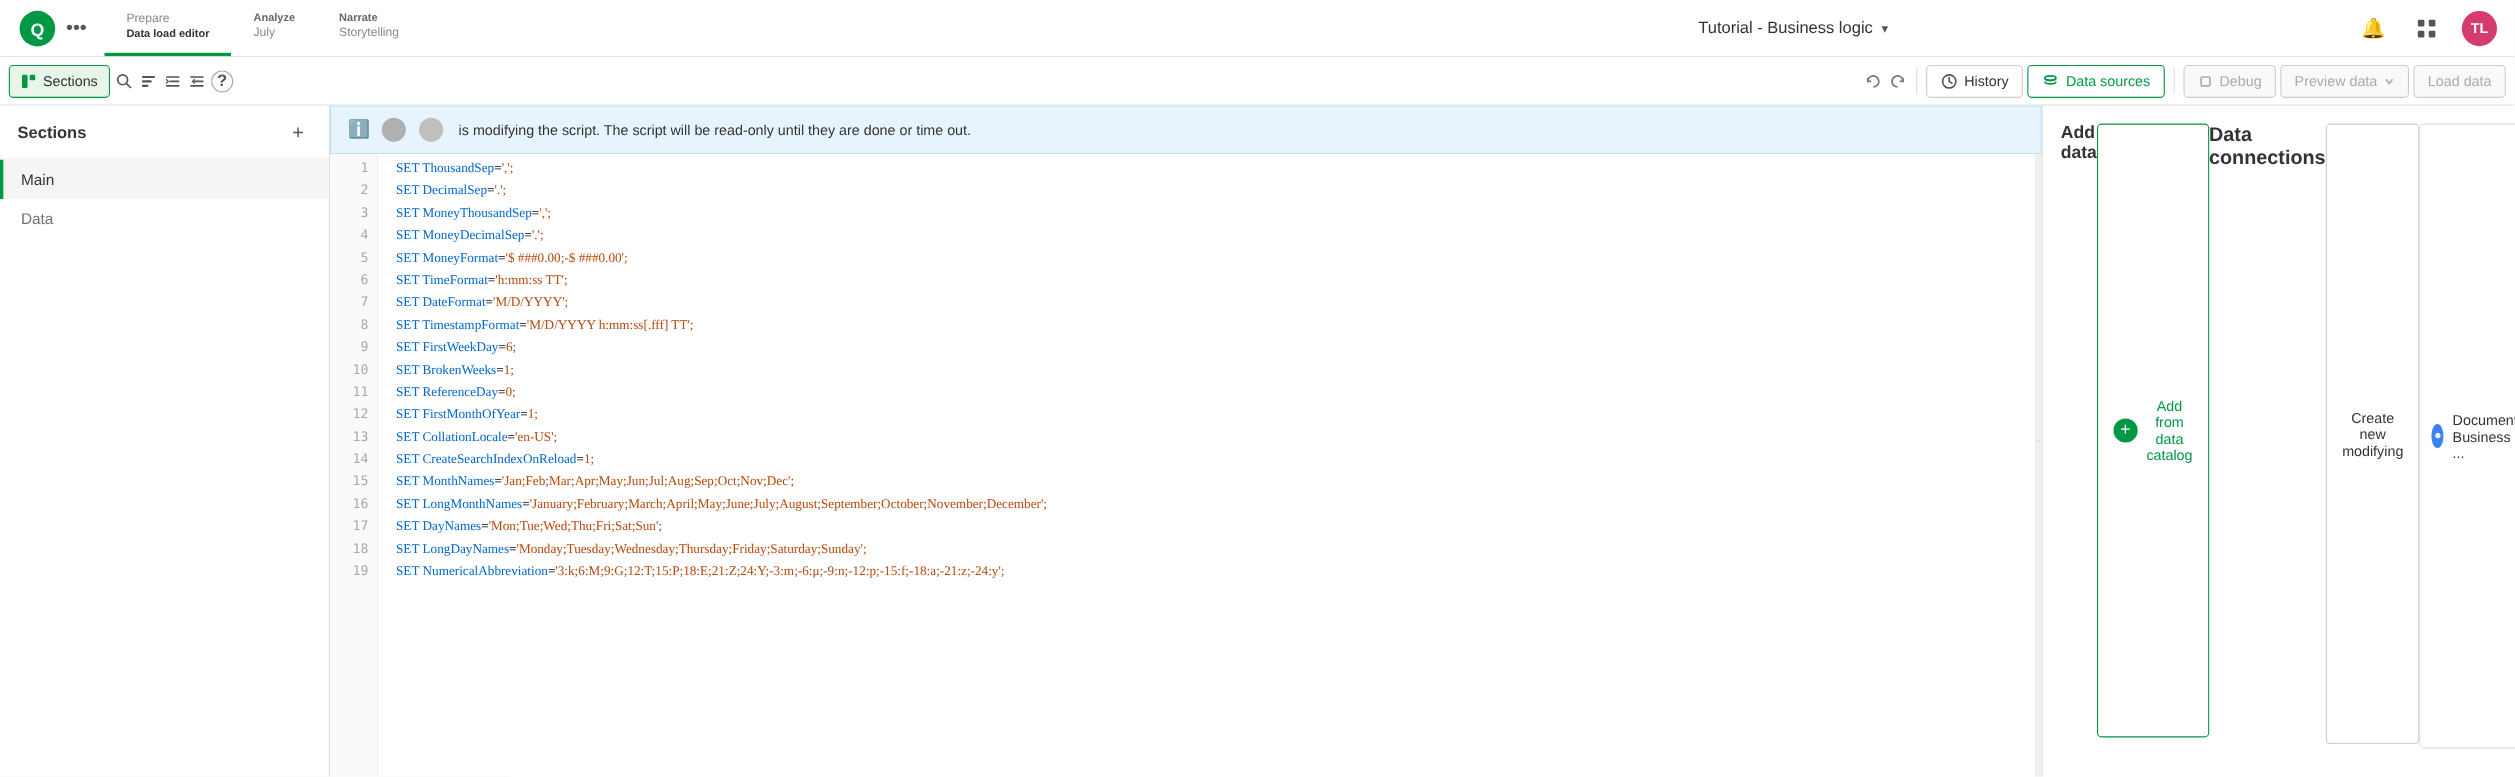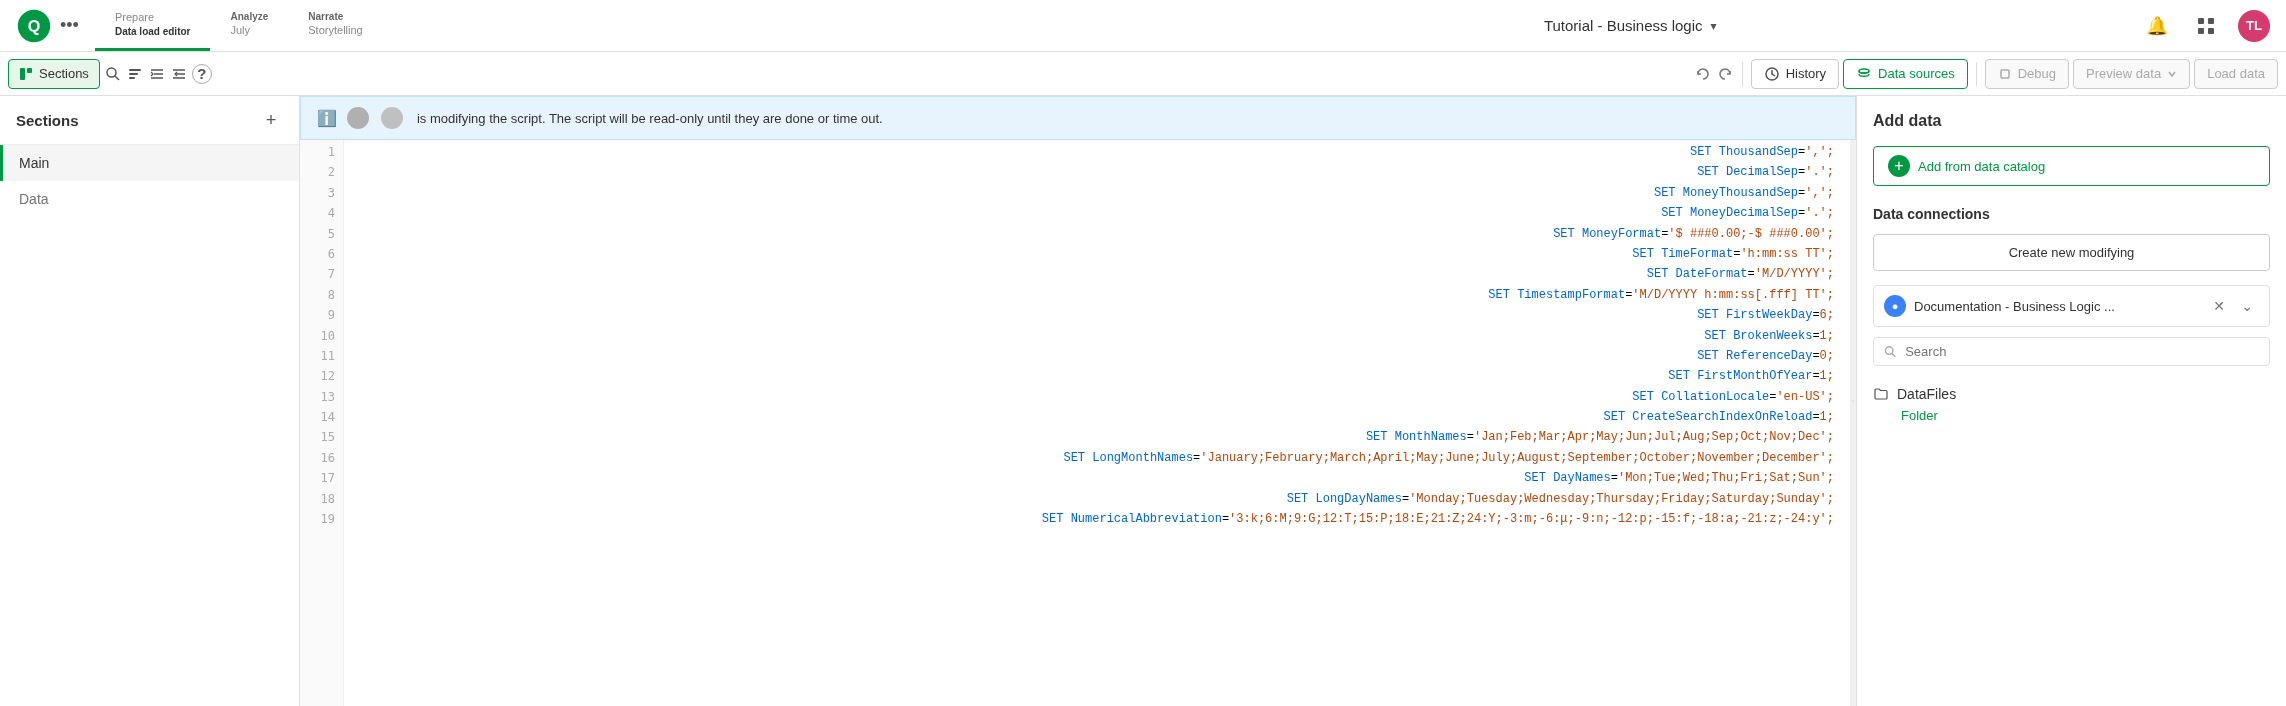--- a/index.html
+++ b/index.html
@@ -314,47 +314,46 @@
       font-size: 12px;
       line-height: 1.7;
       text-align: right;
       min-width: 44px;
       border-right: 1px solid #eee;
       user-select: none;
     }
     .code-lines {
       flex: 1;
       padding: 8px 16px;
-      font-family: Liberation Mono, monospace;
+      font-family: Liberation Serif, serif;
       font-size: 12px;
       line-height: 1.7;
       white-space: pre;
       overflow-x: auto;
-      text-align: right;
     }
     .kw { color: #0066cc; }
 
     
     .resize-handle {
       width: 6px;
       background: #f0f0f0;
       cursor: col-resize;
       display: flex;
       align-items: center;
       justify-content: center;
       color: #ccc;
     }
 
     
     .right-panel {
       width: 430px;
       background: #fff;
       border-left: 1px solid #e0e0e0;
       display: flex;
-      flex-direction: column;
+      flex-direction: row;
       flex-shrink: 0;
       padding: 16px;
       overflow-y: auto;
     }
     .right-panel-title {
       font-size: 16px;
       font-weight: 600;
       color: #333;
       margin-bottom: 16px;
     }
@@ -378,21 +377,21 @@
       background: #009845;
       border-radius: 50%;
       display: flex;
       align-items: center;
       justify-content: center;
       color: #fff;
       font-size: 16px;
       flex-shrink: 0;
     }
     .section-subtitle {
-      font-size: 14px;
+      font-size: 18px;
       font-weight: 600;
       color: #333;
       margin-bottom: 12px;
     }
     .btn-create-connection {
       width: 100%;
       padding: 10px 14px;
       border: 1px solid #ccc;
       border-radius: 4px;
       cursor: pointer;

